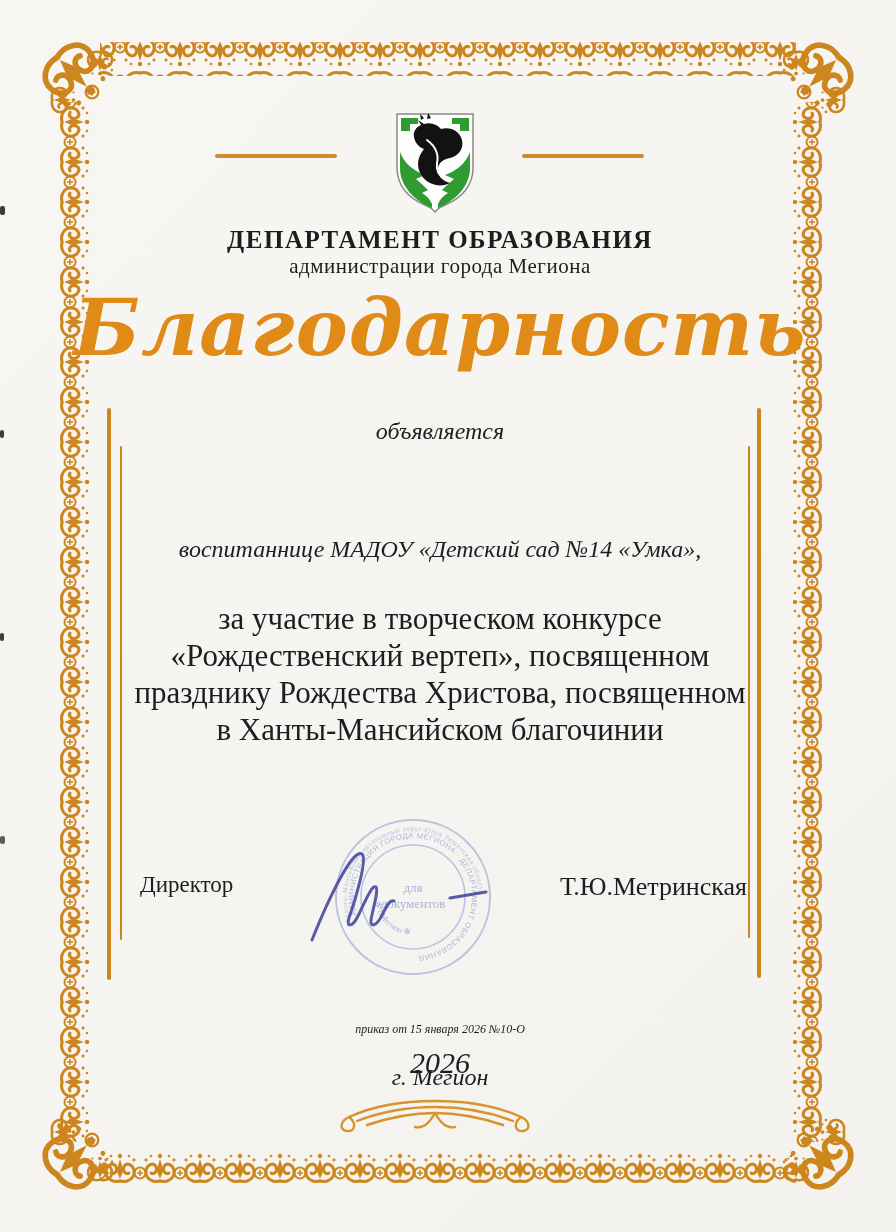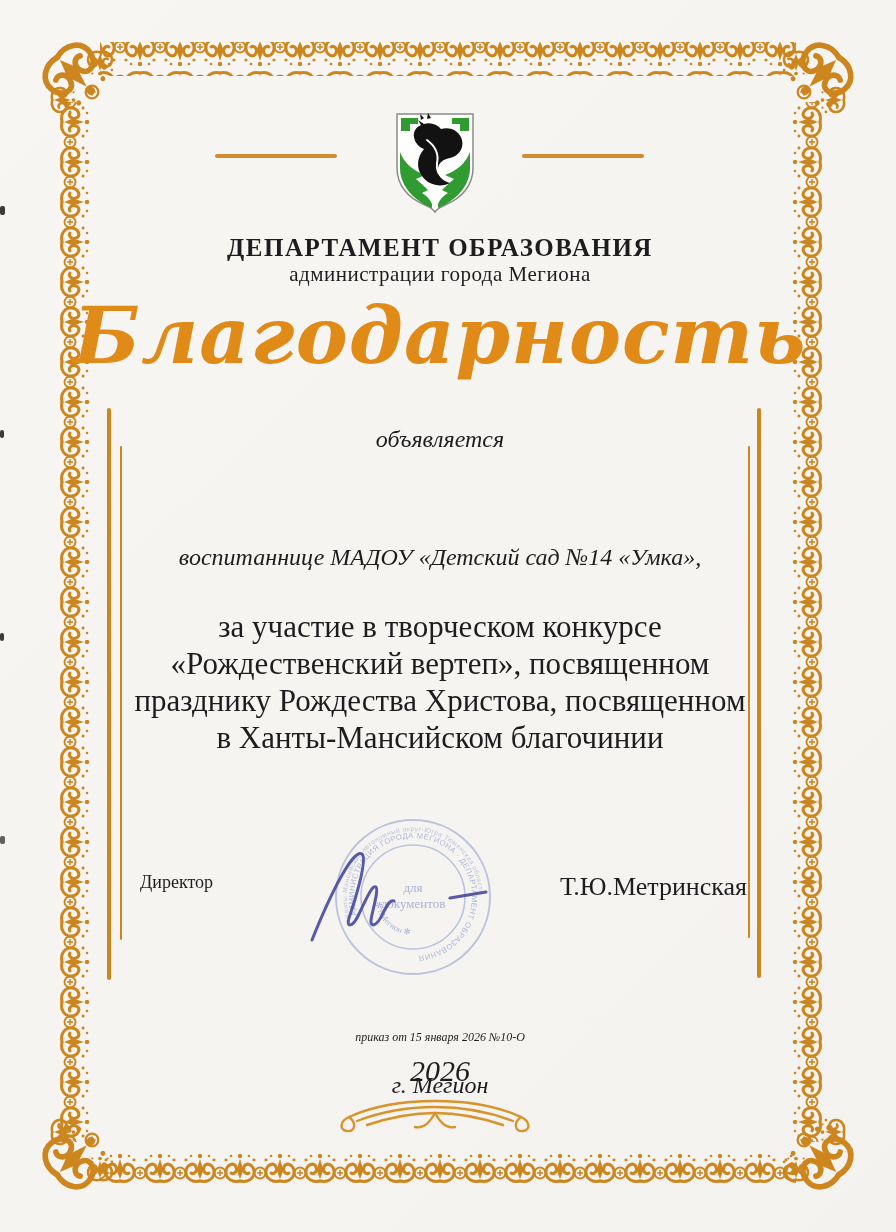--- a/index.html
+++ b/index.html
@@ -2,33 +2,33 @@
 <html><head>
 <meta charset="utf-8">
 <style>
   html,body{margin:0;padding:0;}
   .page{
     position:relative; width:896px; height:1232px; overflow:hidden;
     background:linear-gradient(135deg,#f7f6f3 0%, #f5f4f1 55%, #f3f2ee 100%);
     font-family:"Liberation Serif", serif; color:#1d1d20;
   }
   .content{position:absolute; left:0; top:0; width:880px; height:100%;}
-  .cblock{position:absolute; left:0; right:0; text-align:center;margin-top:8px;}
+  .cblock{position:absolute; left:0; right:0; text-align:center;}
   .dept1{top:226px; font-weight:bold; font-size:25px; letter-spacing:1.5px;}
   .dept2{top:254px; font-weight:normal; font-size:21px; letter-spacing:0.5px;}
   .title{
     top:282px; font-family:"DejaVu Serif", serif; font-style:italic; font-weight:bold;
     font-size:78px; letter-spacing:1px; color:#e08a18;text-align:center;
   }
   .announce{top:418px; font-style:italic; font-size:24px;}
   .recipient{top:448px; font-weight:bold; font-size:44px; letter-spacing:0.5px;}
   .recdesc{top:536px; font-style:italic; font-size:24px;}
   .body{top:600px; font-size:31px; line-height:37px;}
   .body div{margin-bottom:0;}
-  .role{position:absolute; left:140px; top:872px; font-size:18px;}
+  .role{position:absolute; left:140px; top:872px; font-size:23px;}
   .signame{position:absolute; right:133px; top:872px; font-size:26px;}
   .city{top:1064px; font-style:italic; font-size:24px;}
   .year{top:1046px; font-style:italic; font-size:30px;text-align:center;}
   .order{top:1022px; font-style:italic; font-size:12px;}
   .hrule{position:absolute; top:154px; height:4px; background:#d08c2e; border-radius:2px;}
   .hrule.left{left:215px; width:122px;}
   .hrule.right{left:522px; width:122px;}
   .vline{position:absolute; background:#cd851e; border-radius:2px;}
   .vl-thick-l{left:107px; top:408px; width:4px; height:572px;}
   .vl-thin-l{left:120px; top:446px; width:2px; height:494px;}

